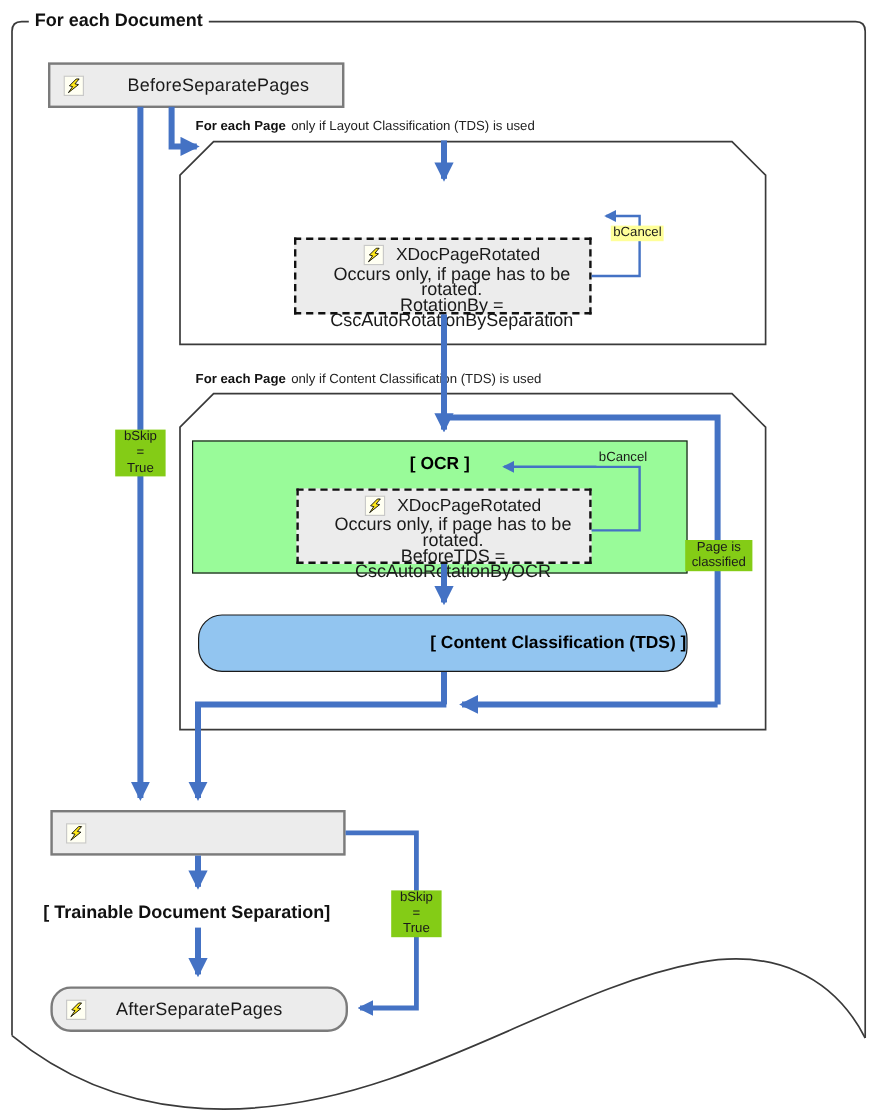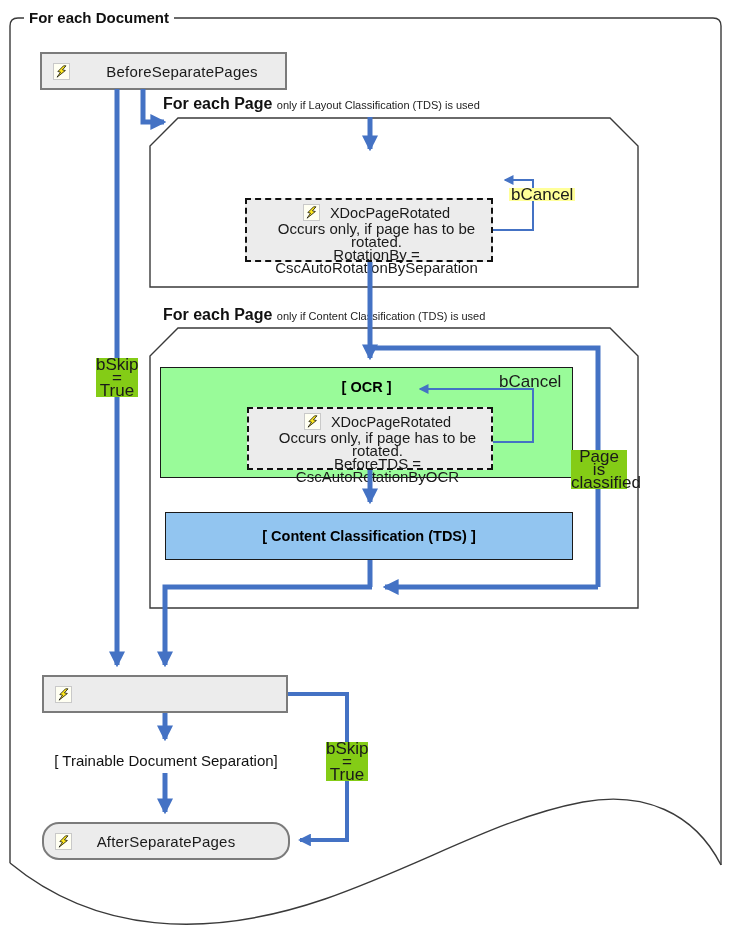--- a/index.html
+++ b/index.html
@@ -12,57 +12,57 @@
   .arrows{z-index:3;pointer-events:none;}
 
   
   .outline{fill:none;stroke:#3a3a3a;stroke-width:1.4;}
   .container{fill:#ffffff;stroke:#3a3a3a;stroke-width:1.4;}
 
   
   .abs{position:absolute;}
   .doc-label{left:24px;top:9px;background:#fff;padding:0 5px;font-size:15px;font-weight:bold;white-space:nowrap;z-index:2;}
   .loop-label{background:transparent;white-space:nowrap;z-index:2;}
-  .loop-title{font-size:16px;font-weight:bold;}
+  .loop-title{font-size:11px;font-weight:bold;}
   .loop-cond{font-size:11px;color:#222;}
 
   
   .event-box{
     display:flex;align-items:center;z-index:2;
     background:var(--event-box-gray,#ECECEC);
     border:2px solid #7b7b7b;box-sizing:border-box;height:38px;
   }
   .event-box .bolt{position:absolute;left:11px;}
   .event-box .ev-label{flex:1;text-align:center;font-size:15px;color:#1a1a1a;letter-spacing:.2px;}
   .bolt{width:17px;height:17px;display:inline-flex;align-items:center;justify-content:center;
         background:#fffff2;border:1px solid #c9c9c9;box-sizing:border-box;}
   .bolt svg{width:13px;height:13px;display:block;}
 
   
   .stage{z-index:2;box-sizing:border-box;border:1.2px solid #1a1a1a;text-align:center;}
   .stage-yellow{background:var(--layout-stage-yellow,#FFFF99);}
   .stage-green{background:var(--ocr-stage-green,#99FB99);}
-  .stage-blue{background:var(--content-stage-blue,#92C5F0);display:flex;align-items:center;justify-content:center;}
+  .stage-blue{background:var(--content-stage-blue,#92C5F0);display:flex;align-items:center;justify-content:flex-end;border-radius:20px;}
   .stage-title{font-size:14.5px;font-weight:bold;color:#000;}
   .stage .stage-title{margin-top:11px;}
   .stage-blue .stage-title{margin-top:0;}
 
   
   .dashed-event{
     z-index:2;box-sizing:border-box;background:var(--event-box-gray,#ECECEC);
     border:2px dashed #111;text-align:center;padding-top:4px;padding-left:15px;
   }
   .dashed-head{display:flex;align-items:center;justify-content:center;gap:10px;margin-bottom:1px;}
   .dashed-name{font-size:14.5px;color:#1a1a1a;}
   .dashed-note{font-size:15px;line-height:13px;color:#1a1a1a;}
 
-  .tds-label{font-size:15px;font-weight:normal;white-space:nowrap;text-align:center;z-index:2;}
+  .tds-label{font-size:15px;font-weight:bold;white-space:nowrap;z-index:2;}
 
   
-  .gap-label{position:absolute;font-size:17px;line-height:13px;text-align:center;color:#1a1a1a;z-index:4;}
+  .gap-label{position:absolute;font-size:11px;line-height:13px;text-align:center;color:#1a1a1a;z-index:4;}
   .bg-white{background:#84cc16;}
   .bg-yellow{background:var(--layout-stage-yellow,#FFFF99);}
   .bg-green{background:var(--ocr-stage-green,#99FB99);}
 
   .arrow{fill:none;stroke:var(--accent-blue,#4472C4);}
   .w5{stroke-width:5;}
   .w4{stroke-width:4;}
   .w2{stroke-width:2;}
   .head{fill:var(--accent-blue,#4472C4);}
 </style>

